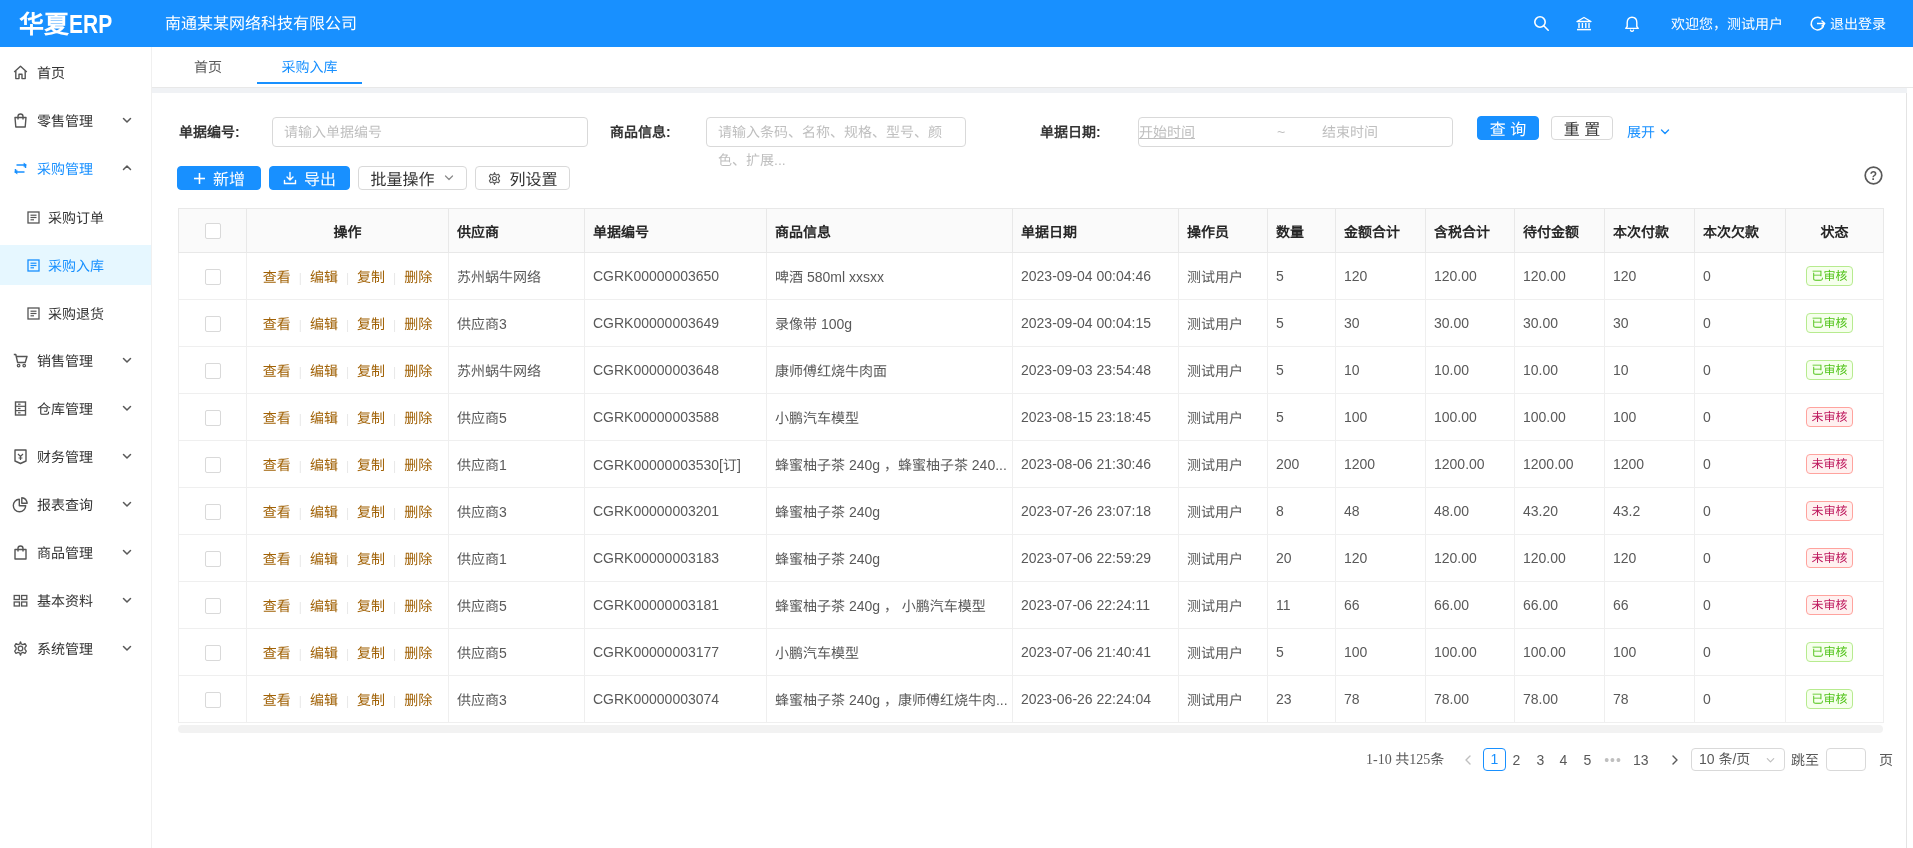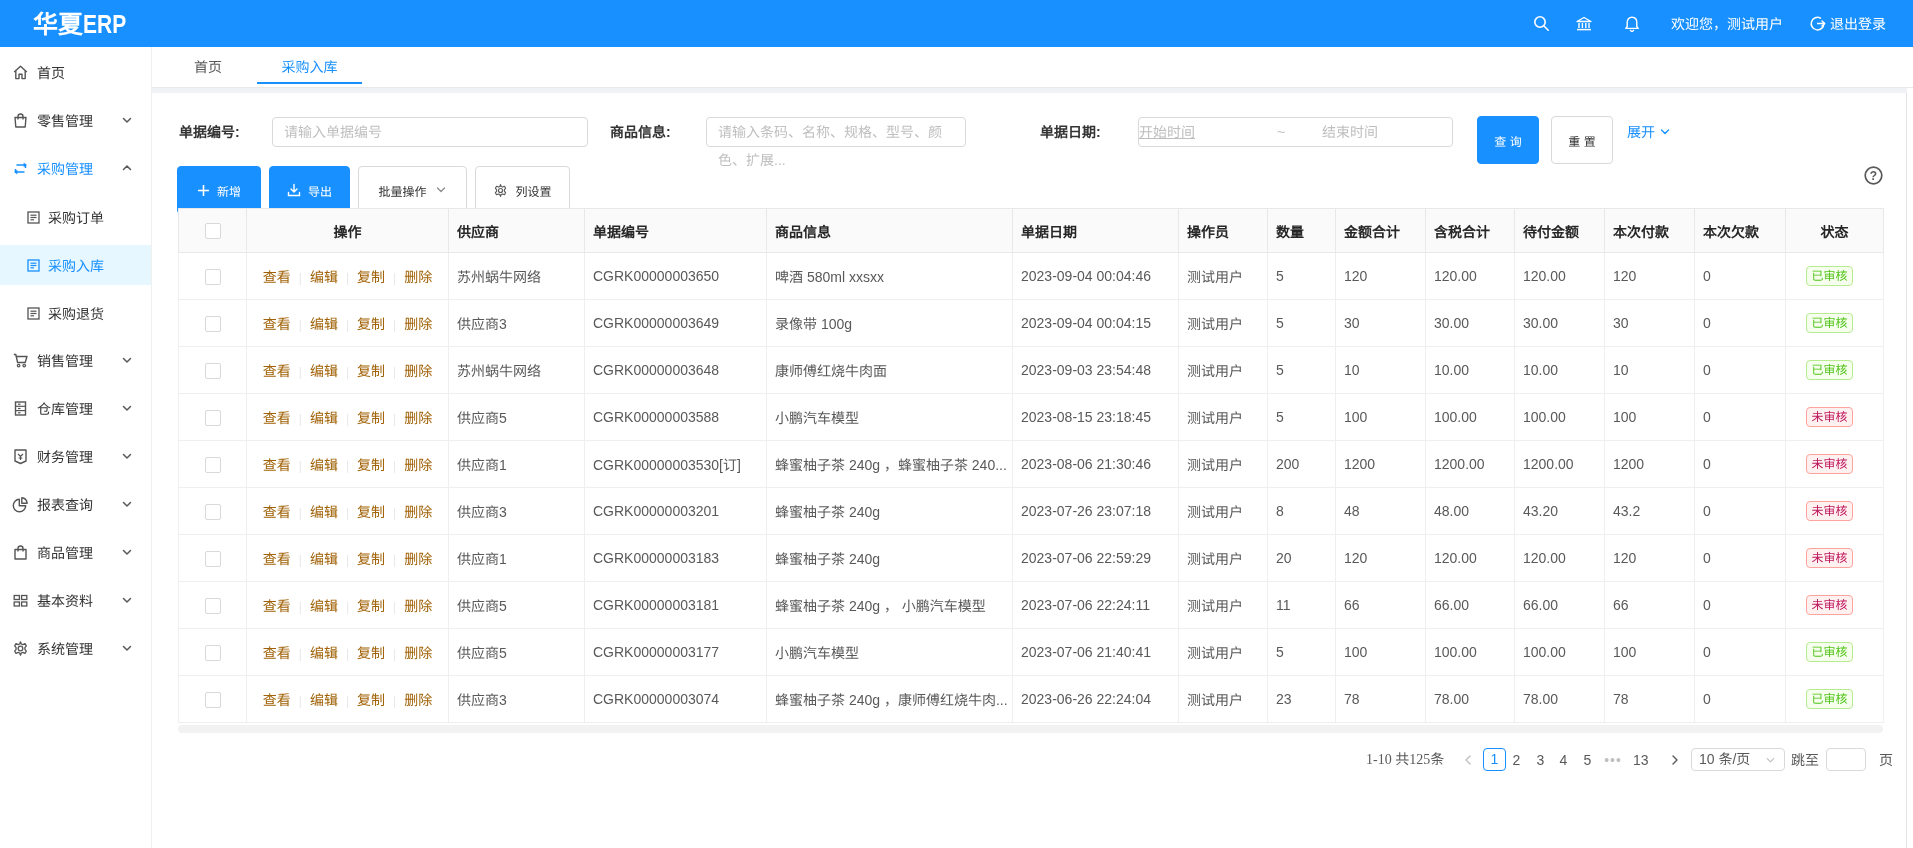--- a/index.html
+++ b/index.html
@@ -1,21 +1,21 @@
 <!DOCTYPE html>
 <html lang="zh-CN"><head>
 <meta charset="utf-8">
 <style>
 * { margin:0; padding:0; box-sizing:border-box; }
 html,body { width:1913px; height:848px; overflow:hidden; }
 body { font-family:"Liberation Sans", sans-serif; font-size:14px; background:#f0f2f5; position:relative; }
 
 
 .nav { position:absolute; left:0; top:0; width:1913px; height:47px; background:#1890ff; color:#fff; }
-.logo { position:absolute; left:33px; top:0; height:51px; line-height:48px; font-size:25px; font-weight:700; }
+.logo { position:absolute; left:19px; top:0; height:51px; line-height:48px; font-size:25px; font-weight:700; }
 .logo .erp { font-weight:700; font-size:21px; display:inline-block; transform:scaleY(1.22); transform-origin:50% 60%; }
 .company { position:absolute; left:165px; top:0; height:47px; line-height:48px; font-size:16px; color:#fff; }
 .navic { position:absolute; top:0; height:47px; display:flex; align-items:center; justify-content:center; }
 .navtext { position:absolute; top:0; height:47px; line-height:48px; color:#fff; font-size:14px; }
 
 
 .side { position:absolute; left:0; top:47px; width:152px; height:801px; background:#fff; border-right:1px solid #f0f0f0; }
 .mi { position:absolute; left:0; width:151px; height:48px; display:flex; align-items:center; color:#333; font-size:14px; }
 .mi .ic { position:absolute; left:12px; width:17px; height:17px; }
 .mi .tx { position:absolute; left:37px; }
@@ -31,21 +31,21 @@
 .tab { position:absolute; top:47px; height:37px; line-height:40px; color:#595959; font-size:14px; }
 .tab.on { color:#1890ff; border-bottom:2px solid #1890ff; }
 
 
 .panel { position:absolute; left:152px; top:93px; width:1754px; height:755px; background:#fff; }
 .vline { position:absolute; left:1906px; top:93px; width:1px; height:755px; background:#e4e4e4; }
 
 
 .flabel { position:absolute; top:110px; height:44px; line-height:44px; color:#333; font-weight:600; font-size:14px; }
 .finput { position:absolute; top:117px; height:30px; border:1px solid #d9d9d9; border-radius:4px; background:#fff; line-height:28px; color:#bfbfbf; font-size:14px; padding-left:11px; }
-.btn { position:absolute; height:48px; border-radius:4px; font-size:12px; display:flex; align-items:center; justify-content:center; }
+.btn { position:absolute; height:24px; border-radius:4px; font-size:16px; display:flex; align-items:center; justify-content:center; }
 .btn.primary { background:#1890ff; color:#fff; border:1px solid #1890ff; }
 .btn.plain { background:#fff; color:#333; border:1px solid #d9d9d9; }
 
 
 table.grid { position:absolute; left:178px; top:208px; border-collapse:collapse; table-layout:fixed; background:#fff; }
 table.grid th { background:#fafafa; font-weight:600; color:#262626; height:44px; border:1px solid #e8e8e8; font-size:14px; text-align:left; padding:0 0 0 8px; }
 table.grid td { height:47px; border:1px solid #efefef; color:#595959; font-size:14px; padding:0 0 0 8px; background:#fff; }
 table.grid .c { text-align:center; padding:0; }
 .cb { display:inline-block; width:16px; height:16px; border:1px solid #d9d9d9; border-radius:2px; background:#fff; vertical-align:middle; }
 a.lnk { color:#a16207; text-decoration:none; }
@@ -55,20 +55,21 @@
 .badge.r { background:#fff1f0; border:1px solid #ffa39e; color:#be185d; }
 
 
 .pg { position:absolute; top:746px; height:28px; line-height:28px; color:#595959; font-size:14px; }
 </style>
 </head>
 <body>
 
 <div class="nav">
   <div class="logo"><span style="font-weight:900;">华夏</span><span class="erp">ERP</span></div>
+  <div class="company">南通某某网络科技有限公司</div>
   <div class="navic" style="left:1529px;width:24px;">
     <svg width="17" height="17" viewBox="0 0 17 17">
         <circle cx="7" cy="7" r="5.2" fill="none" stroke="#fff" stroke-width="1.6"></circle>
         <line x1="11" y1="11" x2="15.2" y2="15.2" stroke="#fff" stroke-width="1.6" stroke-linecap="round"></line>
       </svg>
   </div>
   <div class="navic" style="left:1572px;width:24px;">
     <svg width="18" height="18" viewBox="0 0 18 18">
         <path d="M2 6.5 L9 2.5 L16 6.5 Z" fill="none" stroke="#fff" stroke-width="1.4" stroke-linejoin="round"></path>
         <line x1="4" y1="8" x2="4" y2="13" stroke="#fff" stroke-width="1.4"></line>

